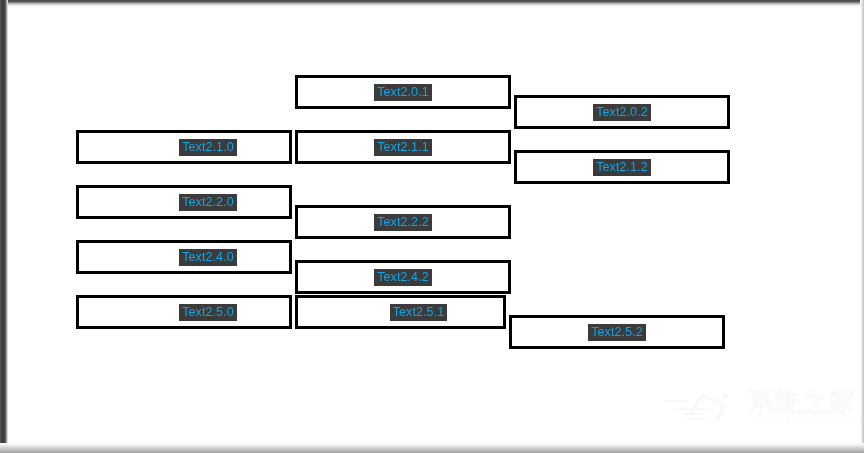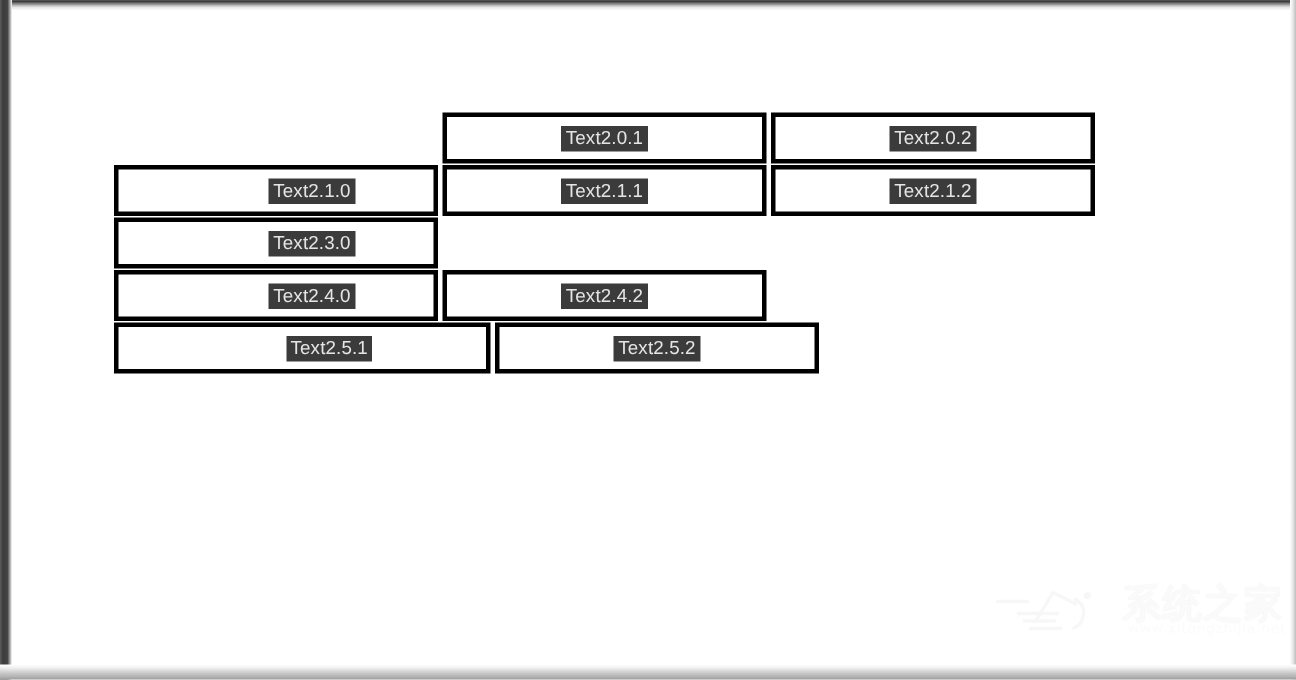--- a/index.html
+++ b/index.html
@@ -88,34 +88,34 @@
     justify-content: center;
   }
   .grid-cell.empty-cell {
     border: none;
     background: transparent;
   }
 
   .cell-text {
     display: inline-block;
     background: #3b3b3b;
-    color: #e5e5e5;
+    color: #0ea5e9;
     font-family: "Liberation Sans", sans-serif;
     font-size: 12.5px;
     line-height: 17px;
     padding: 0 3px;
     white-space: nowrap;
     letter-spacing: 0.1px;
   }
 
   
   .col-0 { width: 216px; padding-left: 48px; }
   .col-1 { width: 216px; }
-  .col-2 { width: 216px; }
-  .col-1.narrow { width: 251px; padding-left: 36px; }
+  .col-2 { width: 216px; margin-top: 20px; }
+  .col-1.narrow { width: 211px; padding-left: 36px; }
 
   
   #watermark {
     position: absolute;
     right: 8px;
     bottom: 10px;
     width: 196px;
     height: 54px;
     opacity: 1;
     pointer-events: none;
@@ -181,38 +181,44 @@
         </div>
         <div class="grid-cell col-1">
           <span class="cell-text">Text2.1.1</span>
         </div>
         <div class="grid-cell col-2">
           <span class="cell-text">Text2.1.2</span>
         </div>
       </div>
 
       <div class="grid-row">
-      </div>
-
-      <div class="grid-row">
-        <div class="grid-cell col-0">
-          <span class="cell-text">Text2.3.0</span>
-        </div>
+        <div class="grid-cell col-0">
+          <span class="cell-text">Text2.2.0</span>
+        </div>
+        <div class="grid-cell col-2">
+          <span class="cell-text">Text2.2.2</span>
+        </div>
+      </div>
+
+      <div class="grid-row">
       </div>
 
       <div class="grid-row">
         <div class="grid-cell col-0">
           <span class="cell-text">Text2.4.0</span>
         </div>
         <div class="grid-cell col-2">
           <span class="cell-text">Text2.4.2</span>
         </div>
       </div>
 
       <div class="grid-row">
+        <div class="grid-cell col-0">
+          <span class="cell-text">Text2.5.0</span>
+        </div>
         <div class="grid-cell col-1 narrow">
           <span class="cell-text">Text2.5.1</span>
         </div>
         <div class="grid-cell col-2">
           <span class="cell-text">Text2.5.2</span>
         </div>
       </div>
 
     </div>
 

